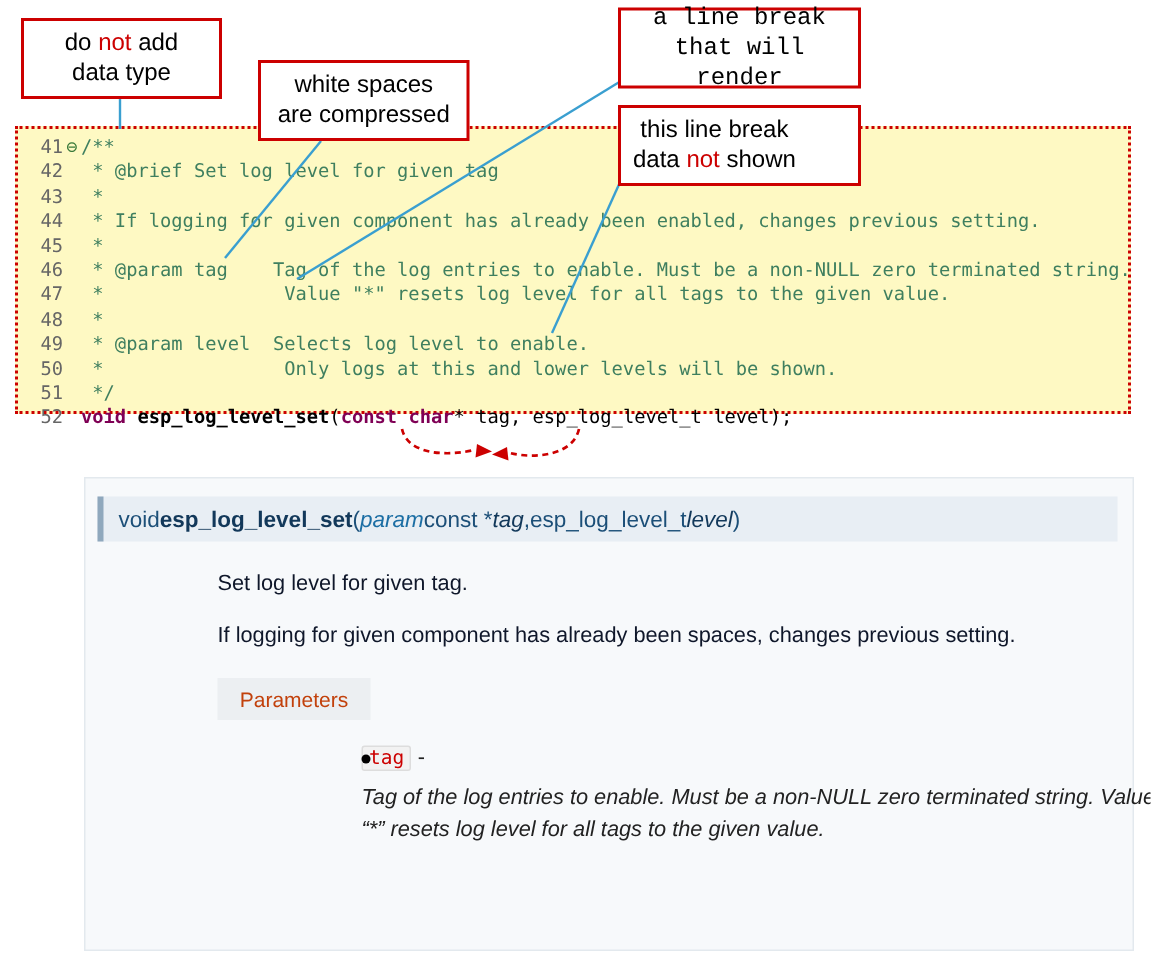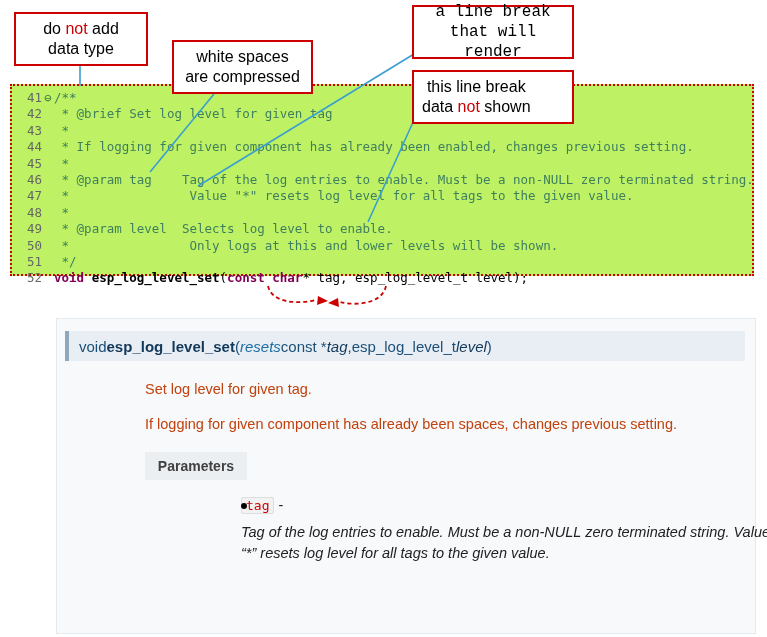--- a/index.html
+++ b/index.html
@@ -58,21 +58,21 @@
     width: 162px; height: 54px;
     display: flex; align-items: center; 
   }
 
   
   #code-panel {
     position: absolute;
     left: 10px; top: 84px;
     width: 744px; height: 192px;
     border: 2px dotted #cc0000;
-    background: #bef264;
+    background: #fef9c3;
     box-sizing: border-box;
     z-index: 3;
   }
   .code-rows {
     position: absolute;
     left: 6px; top: 4px;
     font-family: "DejaVu Sans Mono", monospace;
     font-size: 12.5px;
     line-height: 16.4px;
     white-space: pre;
@@ -133,35 +133,35 @@
     color: #1c4f78;
   }
   #doc-signature .sig-kw { color: #1c4f78; }
   #doc-signature .sig-name { font-weight: bold; color: #12385a; }
   #doc-signature .sig-type { color: #1c6ea4; font-style: italic; }
   #doc-signature .sig-param { color: #12385a; font-style: italic; }
 
   .doc-para {
     position: absolute;
     font-size: 14.5px;
-    color: #c2410c;
+    color: #0f172a;
     line-height: 1.4;
   }
   #doc-brief { left: 88px; top: 60px; width: 560px; }
   #doc-desc  { left: 88px; top: 95px; width: 600px; }
 
   #doc-params-header {
     position: absolute;
     left: 88px; top: 133px;
     width: 102px; height: 28px;
     background: #eceff2;
     display: flex; align-items: center; justify-content: center;
     font-size: 14px;
-    font-weight: bold;
-    color: #404040;
+    font-weight: normal;
+    color: #c2410c;
   }
 
   .doc-item {
     position: absolute;
     font-size: 14.5px;
     color: #222222;
     margin-left: 44px;
   }
   .bullet {
     position: absolute;
@@ -236,21 +236,21 @@
   <div id="code-panel">
     <div class="code-rows" id="code-rows"><span class="crow"><span class="ln">41</span><span class="fold">⊖</span><span class="cmt">/**</span></span><span class="crow"><span class="ln">42</span><span class="fold"> </span><span class="cmt"> * @brief Set log level for given tag</span></span><span class="crow"><span class="ln">43</span><span class="fold"> </span><span class="cmt"> *</span></span><span class="crow"><span class="ln">44</span><span class="fold"> </span><span class="cmt"> * If logging for given component has already been enabled, changes previous setting.</span></span><span class="crow"><span class="ln">45</span><span class="fold"> </span><span class="cmt"> *</span></span><span class="crow"><span class="ln">46</span><span class="fold"> </span><span class="cmt"> * @param tag    Tag of the log entries to enable. Must be a non-NULL zero terminated string.</span></span><span class="crow"><span class="ln">47</span><span class="fold"> </span><span class="cmt"> *                Value "*" resets log level for all tags to the given value.</span></span><span class="crow"><span class="ln">48</span><span class="fold"> </span><span class="cmt"> *</span></span><span class="crow"><span class="ln">49</span><span class="fold"> </span><span class="cmt"> * @param level  Selects log level to enable.</span></span><span class="crow"><span class="ln">50</span><span class="fold"> </span><span class="cmt"> *                Only logs at this and lower levels will be shown.</span></span><span class="crow"><span class="ln">51</span><span class="fold"> </span><span class="cmt"> */</span></span><span class="crow"><span class="ln">52</span><span class="fold"> </span><span class="kw">void </span><span class="fn">esp_log_level_set</span><span class="plain">(</span><span class="kw">const char</span><span class="plain">* tag, esp_log_level_t level);</span></span></div>
   </div>
 
   <div id="doc-panel">
 
     <div id="doc-signature">
       <span class="sig-kw">void </span>
         <span class="sig-name">esp_log_level_set</span>
         <span>(</span>
-        <span class="sig-type">resets</span>
+        <span class="sig-type">param</span>
         <span> const *</span>
         <span class="sig-param">tag</span>
         <span>, </span>
         <span>esp_log_level_t </span>
         <span class="sig-param">level</span>
         <span>)</span>
     </div>
 
     <div class="doc-para" id="doc-brief">Set log level for given tag.</div>
     <div class="doc-para" id="doc-desc">If logging for given component has already been spaces, changes previous setting.</div>

